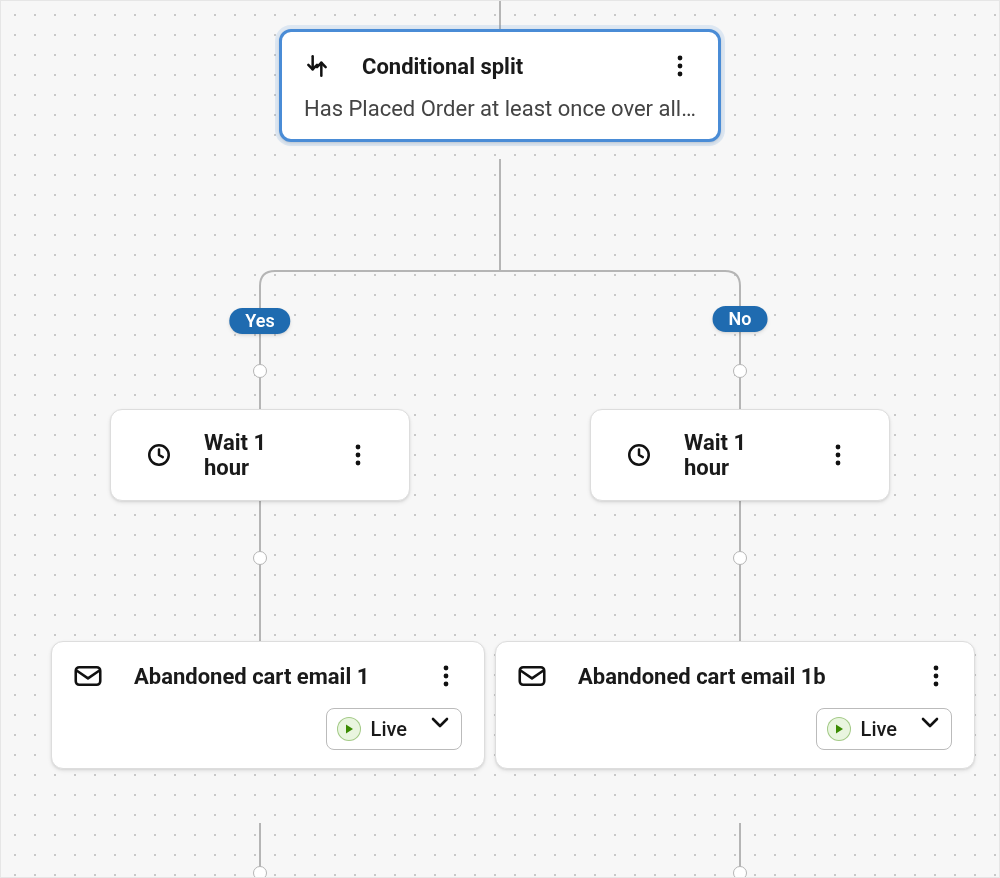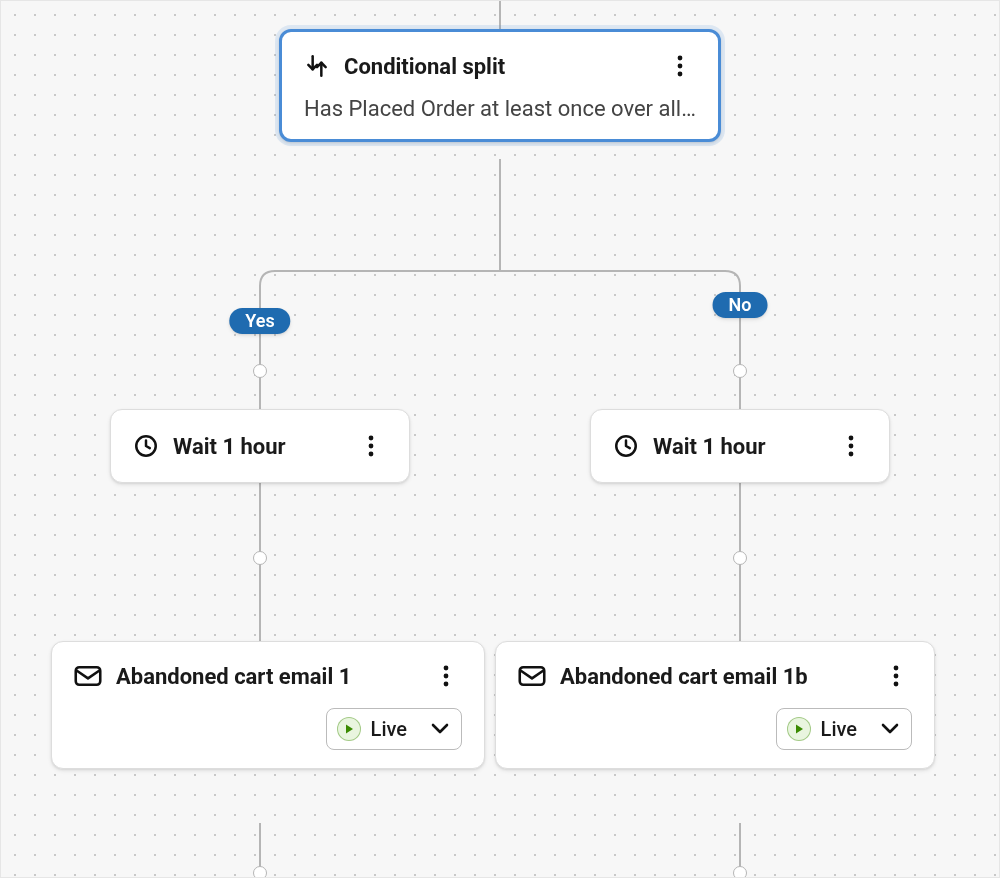--- a/index.html
+++ b/index.html
@@ -37,25 +37,25 @@
   .card{
     background:#fff;border:1px solid var(--card-border);border-radius:12px;
     box-shadow:var(--shadow);
     padding:18px 22px;
     box-sizing:border-box;
   }
   .card.selected{
     border:3px solid var(--selected);
     box-shadow:0 0 0 4px rgba(74,140,214,.15), var(--shadow);
   }
-  .card .header{display:flex;align-items:center;gap:14px;}
+  .card .header{display:flex;align-items:center;gap:32px;}
   .card .title{font-weight:700;font-size:22px;}
   .card .desc{font-size:22px;color:#444;margin-top:14px;
     white-space:nowrap;overflow:hidden;text-overflow:ellipsis;}
-  .card.small{padding:20px 22px;}
+  .card.small{padding:20px 35px;}
   .kebab{
     margin-left:auto;
     width:32px;height:32px;display:flex;align-items:center;justify-content:center;
     cursor:pointer;border-radius:6px;flex:0 0 auto;
     color:#222;
   }
   .icon{flex:0 0 auto;display:flex;align-items:center;justify-content:center;}
   .kebab svg,.icon svg{display:block;}
 
   
@@ -63,21 +63,21 @@
     position:absolute;
     background:var(--blue);color:#ffffff;font-weight:600;font-size:18px;
     border-radius:999px;padding:4px 16px;line-height:1;
     transform:translate(-50%,-50%);
     box-shadow:var(--shadow);
   }
 
   
   .status-row{margin-top:16px;display:flex;justify-content:flex-end;}
   .status{
-    display:flex;align-items:center;gap:10px;
+    display:flex;gap:10px;
     border:1.5px solid #bbb;border-radius:8px;
     padding:8px 12px 8px 10px;background:#fff;
     cursor:pointer;font-size:20px;font-weight:500;
   }
   .status .left{display:flex;align-items:center;gap:10px;}
   .play{width:22px;height:22px;border-radius:50%;
     display:flex;align-items:center;justify-content:center;
     background:#e9f5df;border:1px solid rgba(58,138,0,.4);}
   .play svg{display:block;}
   .chev{margin-left:14px;color:#222;display:flex;}
@@ -107,21 +107,21 @@
 <div class="connector-dot" style="left:259px;top:370px;"></div>
 <div class="connector-dot" style="left:739px;top:370px;"></div>
 <div class="connector-dot" style="left:259px;top:557px;"></div>
 <div class="connector-dot" style="left:739px;top:557px;"></div>
 <div class="connector-dot" style="left:259px;top:872px;"></div>
 <div class="connector-dot" style="left:739px;top:872px;"></div>
 
 <div class="pill" style="left:259px;top:320px;">
   <span>Yes</span>
 </div>
-<div class="pill" style="left:739px;top:304px;">
+<div class="pill" style="left:739px;top:318px;">
   <span>No</span>
 </div>
 
 <div class="node card selected" style="left:278px;top:28px;width:442px;">
   <div class="header">
     <span class="icon">
       <svg width="26" height="26" viewBox="0 0 24 24" fill="none" stroke="#111" stroke-width="2.3" stroke-linecap="round" stroke-linejoin="round">
         <path d="M8 3v12"></path>
           <path d="M4 11l4 4 4-4"></path>
         <path d="M16 21V9"></path>
@@ -207,21 +207,21 @@
       </span>
       <span class="chev">
         <svg width="18" height="12" viewBox="0 0 18 12" fill="none" stroke="#111" stroke-width="2.6" stroke-linecap="round" stroke-linejoin="round">
             <path d="M2 2 L9 9 L16 2"></path>
           </svg>
       </span>
     </div>
   </div>
 </div>
 
-<div class="node card" style="left:494px;top:640px;width:440px;">
+<div class="node card" style="left:494px;top:640px;width:480px;">
   <div class="header">
     <span class="icon">
       <svg width="28" height="22" viewBox="0 0 24 18" fill="none" stroke="#111" stroke-width="2.2" stroke-linecap="round" stroke-linejoin="round">
         <rect x="1.5" y="1.5" width="21" height="15" rx="3"></rect>
         <path d="M2.5 4.5 L12 11 L21.5 4.5"></path>
       </svg>
     </span>
     <span class="title">Abandoned cart email 1b</span>
     <span class="kebab">
       <svg width="6" height="22" viewBox="0 0 6 22">

